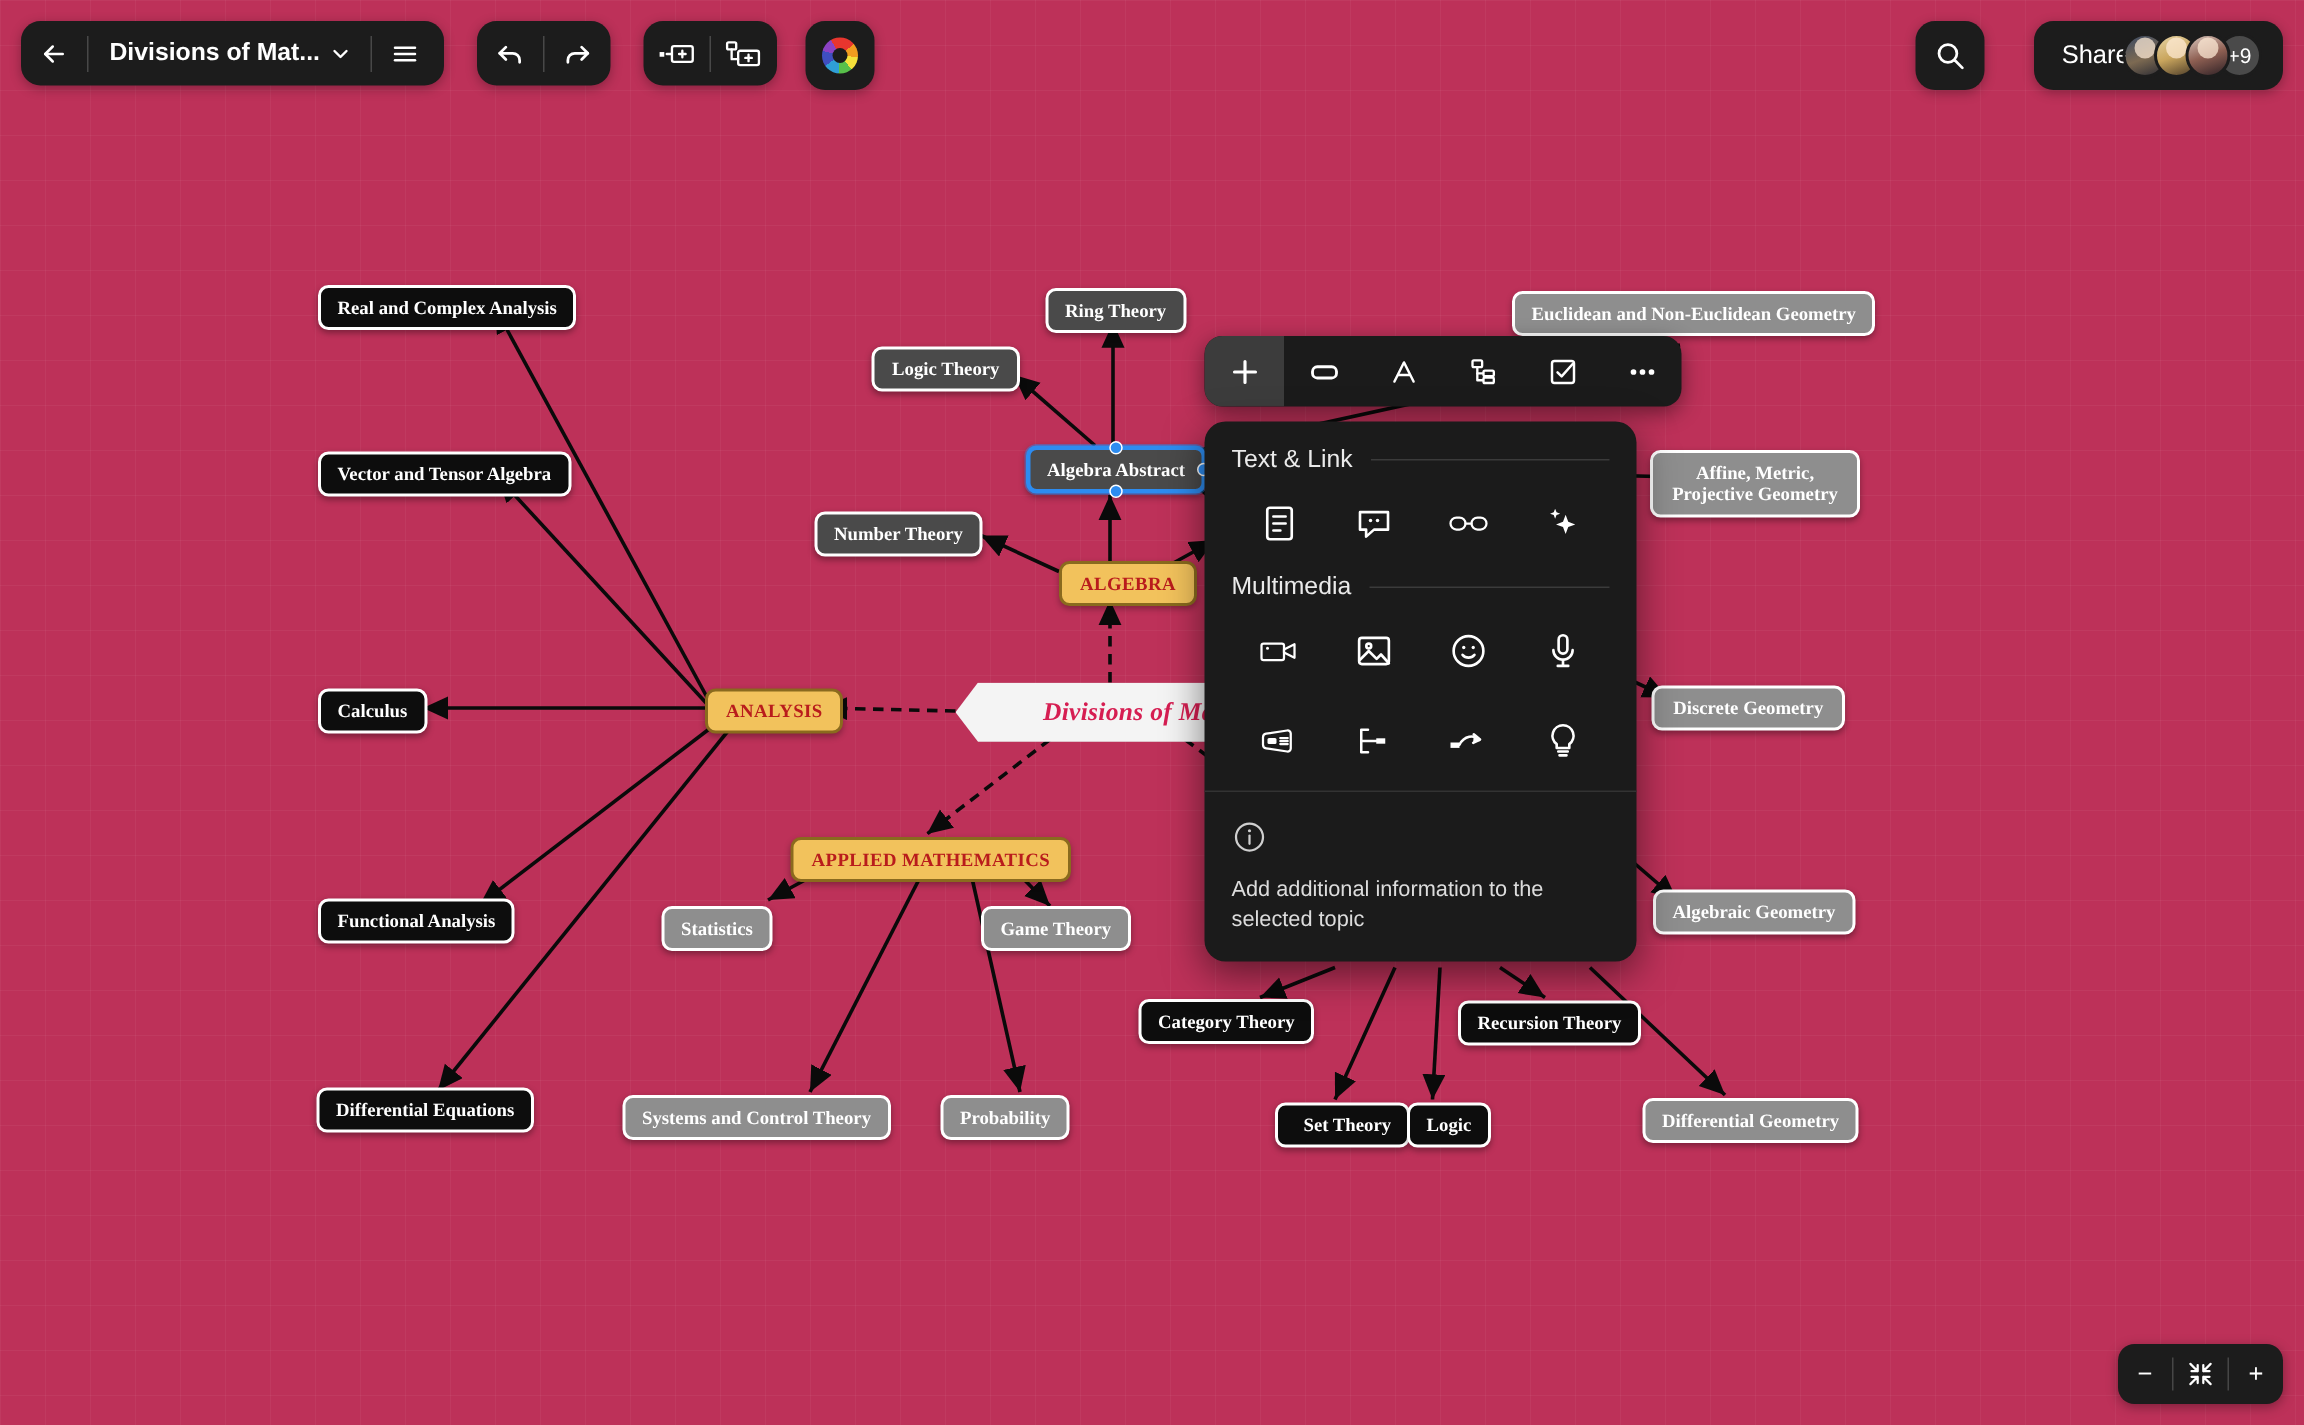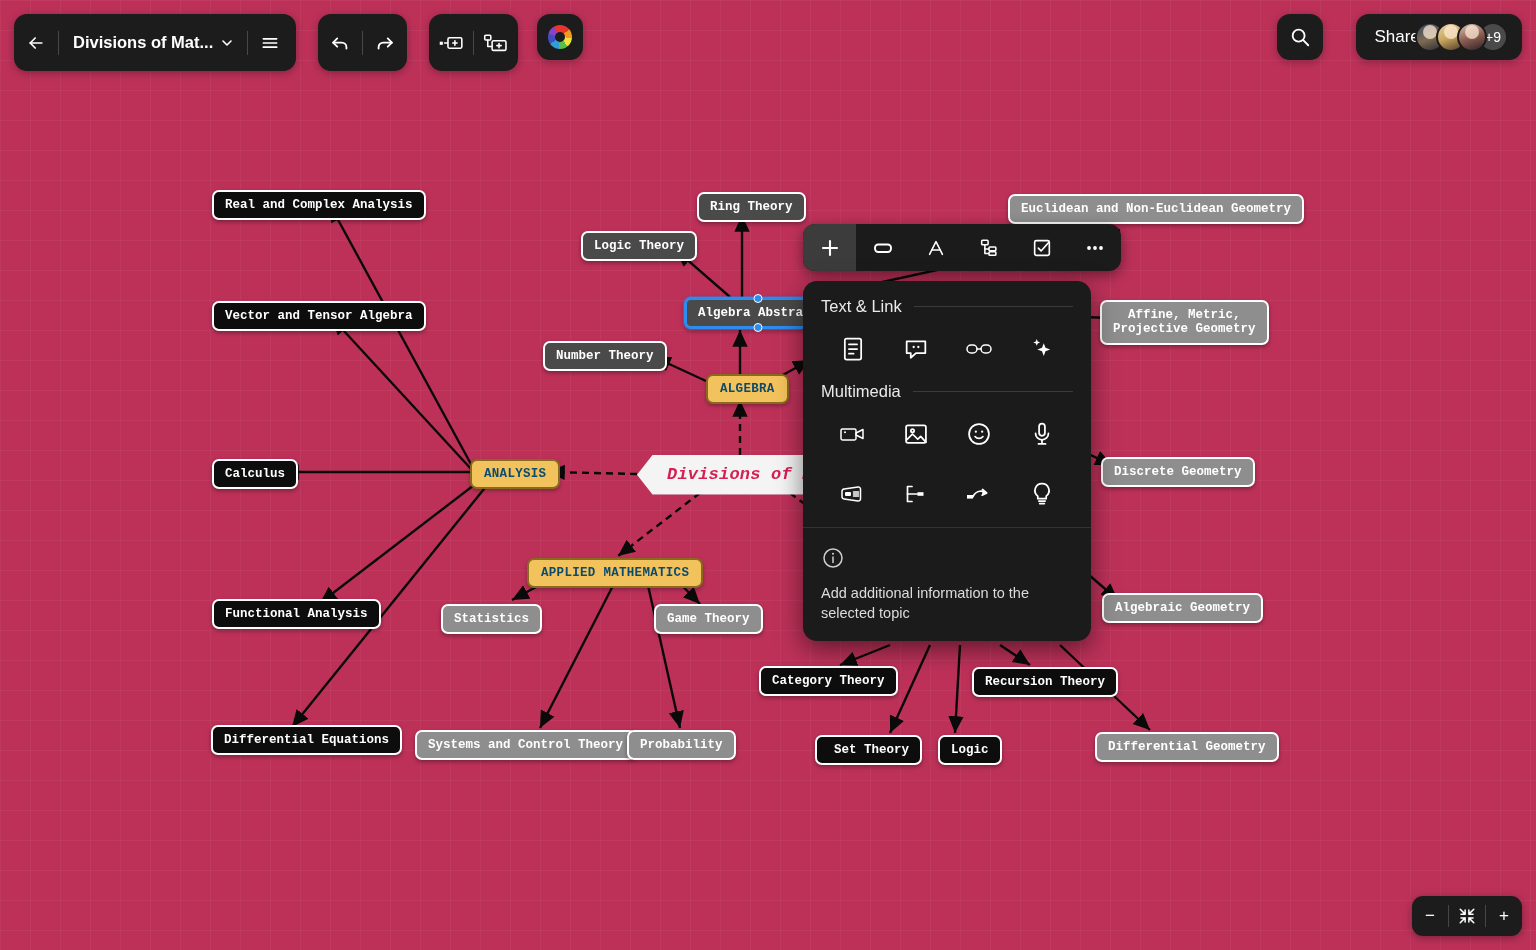--- a/index.html
+++ b/index.html
@@ -20,21 +20,21 @@
   }
 
   
   #connectors { position: absolute; inset: 0; width: 1536px; height: 950px; pointer-events: none; }
 
   
   .node {
     position: absolute;
     display: flex; align-items: center; justify-content: center;
     text-align: center;
-    font-family: Liberation Mono, monospace;
+    font-family: Liberation Serif, serif;
     font-weight: bold;
     border-radius: 7px;
     white-space: pre-line;
     line-height: 1.15;
     cursor: pointer;
     user-select: none;
   }
   .node.dark {
     background: #0d0d0d;
     color: #ffffff;
@@ -54,21 +54,21 @@
   .node.darkgray {
     background: #4a4a4a;
     color: #ffffff;
     border: 2px solid #ffffff;
     font-size: 12.5px;
     padding: 6px 11px;
     box-shadow: 0 2px 4px rgba(0,0,0,.35);
   }
   .node.amber {
     background: #f2c25c;
-    color: #0c4a6e;
+    color: #b91c1c;
     border: 2px solid #8a6a1e;
     font-size: 12.5px;
     padding: 6px 12px;
     letter-spacing: .3px;
     box-shadow: 0 2px 4px rgba(0,0,0,.3);
   }
   .node.selected {
     border: 3px solid #2d8cf0;
     box-shadow: 0 0 0 1px rgba(45,140,240,.45), 0 2px 5px rgba(0,0,0,.4);
   }
@@ -98,21 +98,21 @@
     letter-spacing: .2px;
   }
 
   
   .topbar { position: absolute; top: 0; left: 0; right: 0; height: 74px; }
   .pill {
     position: absolute;
     background: #1c1c1c;
     border-radius: 13px;
     display: flex; align-items: center;
-    height: 57px;
+    height: 43px;
     box-shadow: 0 2px 8px rgba(0,0,0,.3);
   }
   .pill .seg {
     display: flex; align-items: center; justify-content: center;
     height: 100%;
     color: #ffffff;
     cursor: pointer;
   }
   .vdiv { width: 1px; height: 24px; background: #484848; }
   .doc-title {
@@ -301,21 +301,21 @@
       <div class="node gray" style="left: 654px; top: 604px; min-width: 92px; min-height: 27px;"><span>Game Theory</span></div>
       <div class="node gray" style="left: 415px; top: 730px; min-width: 172px; min-height: 27px;"><span>Systems and Control Theory</span></div>
       <div class="node gray" style="left: 627px; top: 730px; min-width: 82px; min-height: 27px;"><span>Probability</span></div>
       <div class="node gray" style="left: 1008px; top: 194px; min-width: 233px; min-height: 27px;"><span>Euclidean and Non-Euclidean Geometry</span></div>
       <div class="node gray" style="left: 1100px; top: 300px; min-width: 140px; min-height: 37px;"><span>Affine, Metric,
 Projective Geometry</span></div>
       <div class="node gray" style="left: 1101px; top: 457px; min-width: 129px; min-height: 27px;"><span>Discrete Geometry</span></div>
       <div class="node gray" style="left: 1102px; top: 593px; min-width: 131px; min-height: 27px;"><span>Algebraic Geometry</span></div>
       <div class="node dark" style="left: 759px; top: 666px; min-width: 111px; min-height: 27px;"><span>Category Theory</span></div>
       <div class="node dark" style="left: 972px; top: 667px; min-width: 118px; min-height: 27px;"><span>Recursion Theory</span></div>
-      <div class="node dark" style="left: 815px; top: 735px; min-width: 79px; min-height: 27px; padding-left: 17px;"><span>Set Theory</span></div>
+      <div class="node dark" style="left: 850px; top: 735px; min-width: 79px; min-height: 27px; padding-left: 17px;"><span>Set Theory</span></div>
       <div class="node dark" style="left: 938px; top: 735px; min-width: 54px; min-height: 27px;"><span>Logic</span></div>
       <div class="node gray" style="left: 1095px; top: 732px; min-width: 140px; min-height: 27px;"><span>Differential Geometry</span></div>
     </div>
 
   <div class="topbar">
 
     <div class="pill" style="left:14px; top:14px;">
       <div class="seg icon-btn">
         <svg class="ic" width="20" height="20" viewBox="0 0 24 24" fill="none" stroke="#fff" stroke-width="2" stroke-linecap="round" stroke-linejoin="round">
           <path d="M19 12H5"></path>

